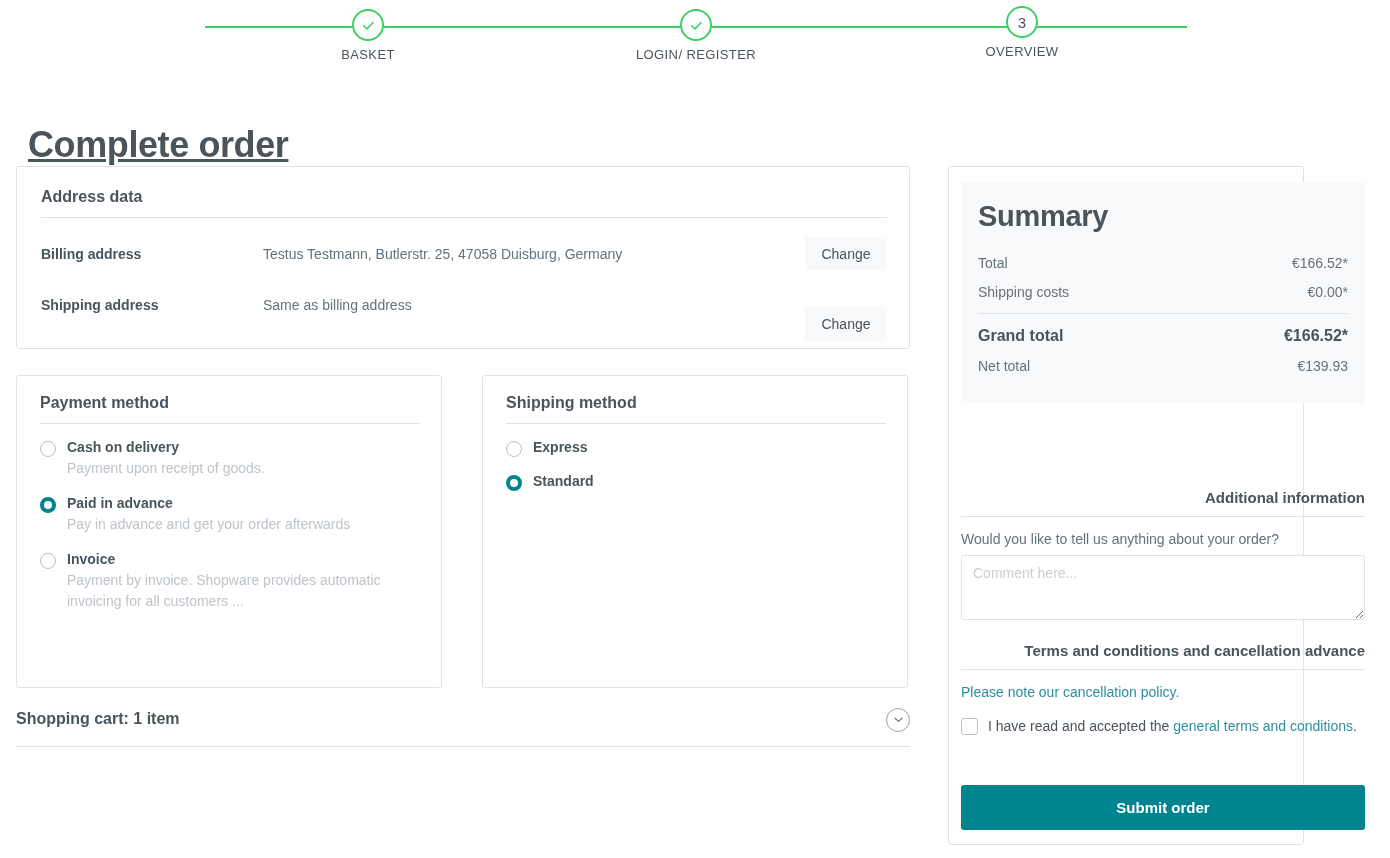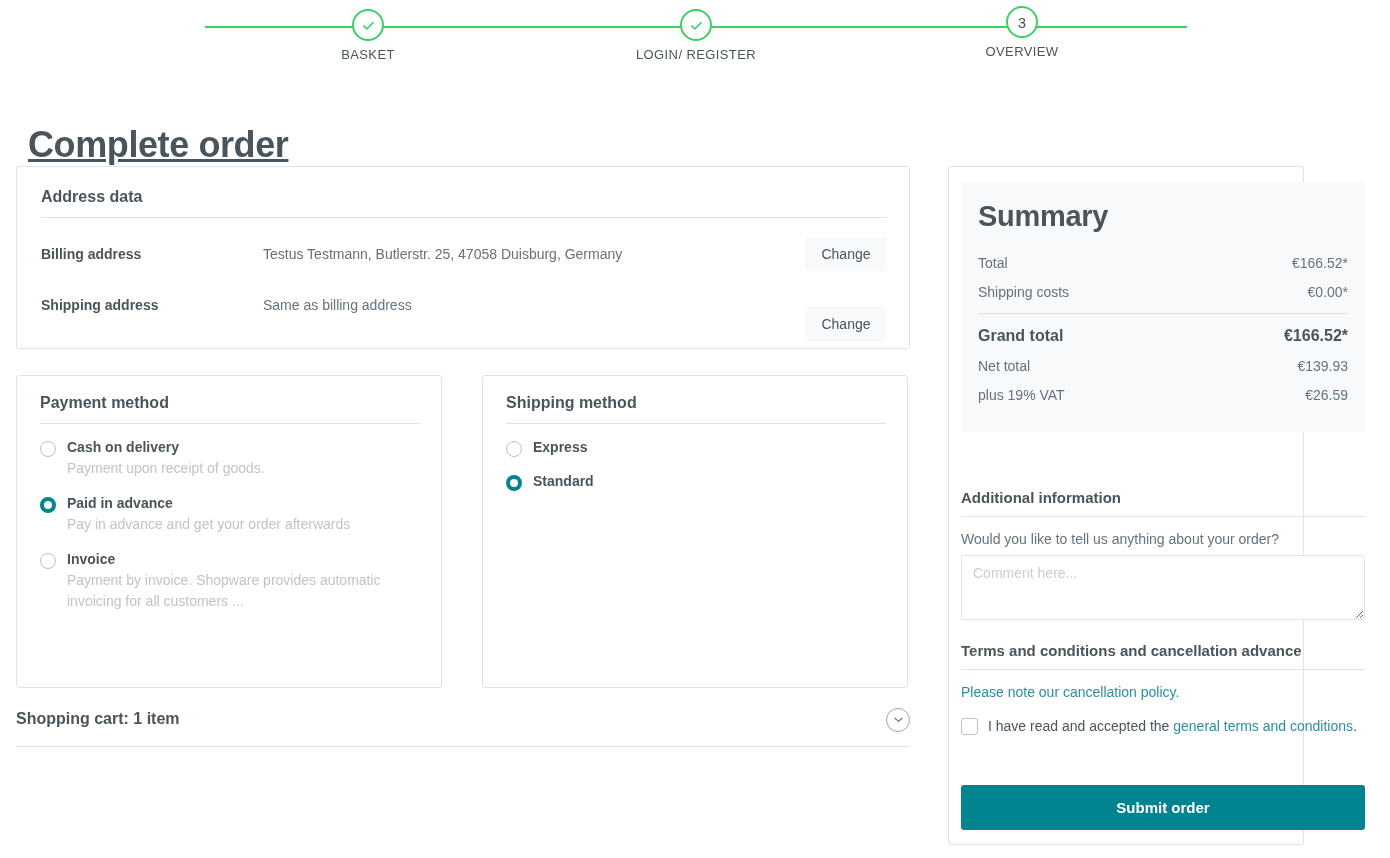--- a/index.html
+++ b/index.html
@@ -219,20 +219,21 @@
     line-height: 29px;
   }
   .sum-row.bold { font-weight: bold; color: #4a545b; font-size: 16px; line-height: 33px; }
   .summary-box .hr { margin: 6px 0 5px 0; background: #dfe3e8; }
 
   .panel-section { position: absolute; left: 12px; width: 404px; }
   .sec-title {
     font-size: 15px;
     font-weight: bold;
     color: #4a545b;
+    text-align: right;
   }
   .panel-section .hr { margin-top: 10px; }
 
   .sec-additional { top: 322px; }
   .field-label {
     font-size: 14px;
     color: #65727b;
     margin-top: 14px;
   }
   .comment-area {
@@ -434,24 +435,20 @@
 
     <div class="sum-row bold">
       <span>Grand total</span>
       <span>€166.52*</span>
     </div>
 
     <div class="sum-row">
       <span>Net total</span>
       <span>€139.93</span>
     </div>
-    <div class="sum-row">
-      <span>plus 19% VAT</span>
-      <span>€26.59</span>
-    </div>
   </div>
 
   <div class="panel-section sec-additional">
     <div class="sec-title">Additional information</div>
     <div class="hr"></div>
     <div class="field-label">Would you like to tell us anything about your order?</div>
     <textarea class="comment-area" placeholder="Comment here..." style=""></textarea>
   </div>
 
   <div class="panel-section sec-terms">

